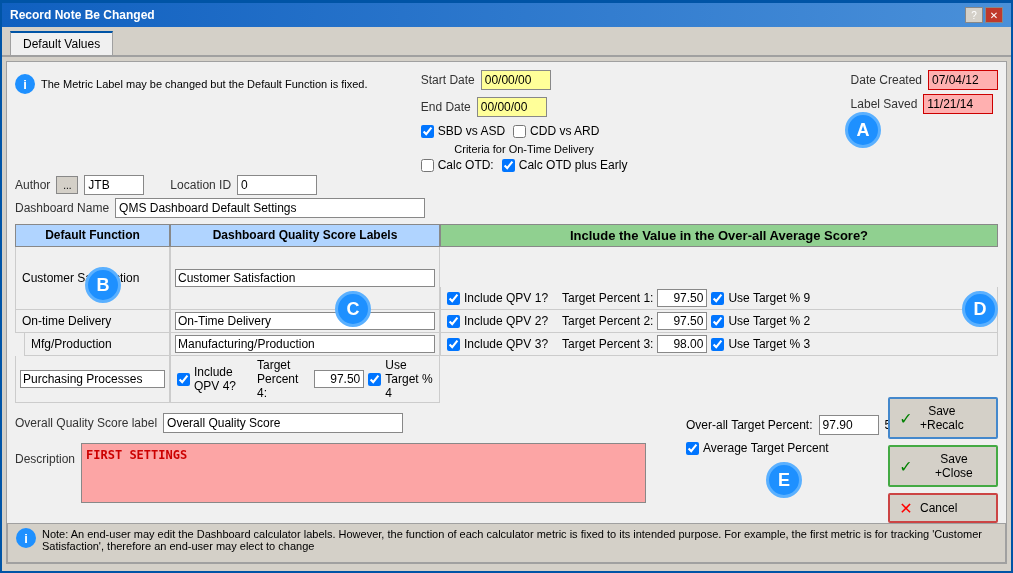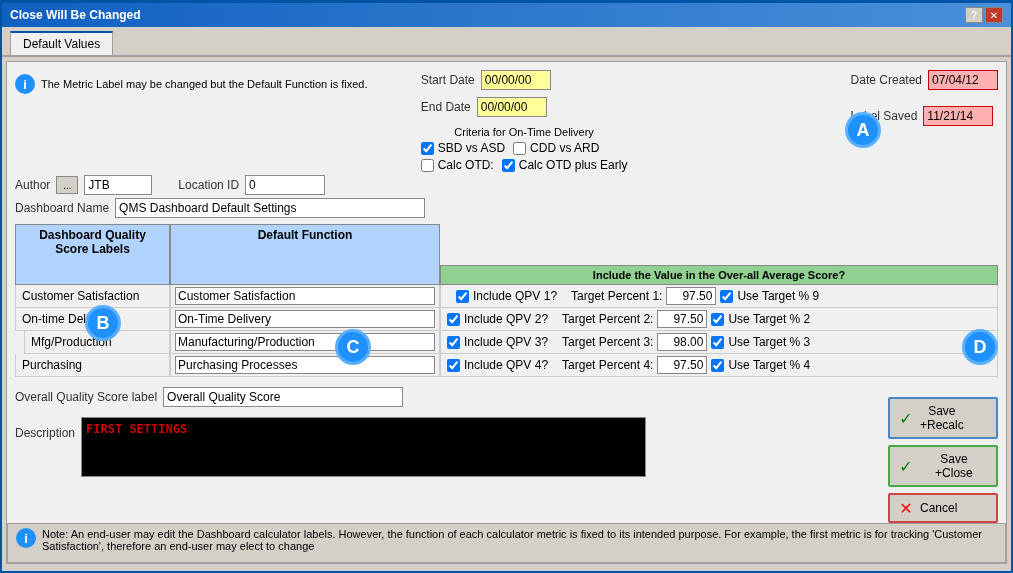--- a/index.html
+++ b/index.html
@@ -67,21 +67,21 @@
 
     .author-row { display: flex; align-items: center; gap: 6px; margin-top: 3px; }
     .small-btn { width: 22px; height: 18px; background: #d4d0c8; border: 1px solid #888; font-size: 10px; cursor: pointer; display: flex; align-items: center; justify-content: center; }
   </style>
 </head>
 <body>
 
 <div class="window">
 
   <div class="title-bar">
-    <span class="title-bar-text">Close Will Be Changed</span>
+    <span class="title-bar-text">Record Note Be Changed</span>
     <div class="title-bar-buttons">
       <div class="title-btn">?</div>
       <div class="title-btn close">✕</div>
     </div>
   </div>
 
   <div class="tab-bar">
     <div class="tab active">Default Values</div>
   </div>
 
@@ -97,86 +97,86 @@
 
       <div style="display:flex; flex-direction:column; gap:3px; margin-right: 170px;">
         <div class="form-row">
           <span class="label-text">Start Date</span>
           <input class="input-field input-yellow" style="width: 70px;" value="00/00/00">
         </div>
         <div class="form-row">
           <span class="label-text">End Date</span>
           <input class="input-field input-yellow" style="width: 70px;" value="00/00/00">
         </div>
+        <div style="display:flex; gap:8px; align-items:center;">
+          <div class="checkbox-row">
+              <input type="checkbox" checked="" style="">
+              <span>SBD vs ASD</span>
+            </div>
+          <div class="checkbox-row">
+              <input type="checkbox" style="">
+              <span>CDD vs ARD</span>
+            </div>
+        </div>
         <div style="font-size:11px; text-align:center; margin-top:2px;">Criteria for On-Time Delivery</div>
         <div style="display:flex; gap:8px; align-items:center;">
           <div class="checkbox-row">
-              <input type="checkbox" checked="" style="">
-              <span>SBD vs ASD</span>
-            </div>
-          <div class="checkbox-row">
-              <input type="checkbox" style="">
-              <span>CDD vs ARD</span>
-            </div>
-        </div>
-        <div style="display:flex; gap:8px; align-items:center;">
-          <div class="checkbox-row">
               <input type="checkbox" style="">
               <span>Calc OTD:</span>
             </div>
           <div class="checkbox-row">
               <input type="checkbox" checked="" style="">
               <span>Calc OTD plus Early</span>
             </div>
         </div>
       </div>
 
-      <div style="display:flex; flex-direction:column; gap:12px;">
+      <div style="display:flex; flex-direction:column; gap:0;">
         <div class="form-row">
           <span class="label-text">Date Created</span>
           <input class="input-field input-pink" style="width: 70px;" value="07/04/12">
         </div>
         <div class="form-row">
           <span class="label-text">Label Saved</span>
           <input class="input-field input-pink" style="width: 70px;" value="11/21/14">
         </div>
       </div>
 
       <div class="circle-label" style="position:absolute; right:125px; top:50px;">A</div>
     </div>
 
     <div class="author-row" style="margin-top:3px;">
       <span class="label-text">Author</span>
       <div class="small-btn">...</div>
-      <input class="input-field input-white" style="width: 68px;" value="JTB">
+      <input class="input-field input-white" style="width: 60px;" value="JTB">
       <span class="label-text" style="margin-left:20px;">Location ID</span>
       <input class="input-field input-white" style="width: 80px;" value="0">
     </div>
     <div class="form-row" style="margin-top:3px;">
       <span class="label-text">Dashboard Name</span>
       <input class="input-field input-white" style="width: 310px;" value="QMS Dashboard Default Settings">
     </div>
 
     <div style="margin-top:6px; display:grid; grid-template-columns:155px 270px 1fr; position:relative;">
+      <div class="th th-blue">Default Function</div>
       <div class="th th-blue">Dashboard Quality Score Labels</div>
-      <div class="th th-blue">Default Function</div>
-      <div class="th th-green" style="font-size:11px;margin-top:41px;">Include the Value in the Over-all Average Score?</div>
+      <div class="th th-green" style="font-size:13px;">Include the Value in the Over-all Average Score?</div>
     </div>
 
     <div style="position:relative;">
 
       <div style="display:grid; grid-template-columns:155px 270px 1fr;">
         <div class="td" style="border-left:1px solid #ccc; border-bottom:1px solid #ccc; min-height:22px; justify-content:space-between;">
           <span>Customer Satisfaction</span>
 
         </div>
         <div class="td td-input" style="border-left:1px solid #ccc; border-bottom:1px solid #ccc;">
           <input class="input-field input-white" style="width: 100%;" value="Customer Satisfaction">
         </div>
-        <div class="td" style="border-left:1px solid #ccc; border-right:1px solid #ccc; border-bottom:1px solid #ccc; padding:2px 15px;">
+        <div class="td" style="border-left:1px solid #ccc; border-right:1px solid #ccc; border-bottom:1px solid #ccc; padding:2px 6px;margin-top:40px;">
           <div class="qpv-row">
             <input type="checkbox" checked="" style="">
             <span>Include QPV 1?</span>
             <span style="margin-left:10px;">Target Percent 1:</span>
             <input class="target-val" value="97.50" style="">
             <input type="checkbox" checked="" style="">
             <span>Use Target % 9</span>
           </div>
         </div>
       </div>
@@ -213,23 +213,20 @@
             <span>Include QPV 3?</span>
             <span style="margin-left:10px;">Target Percent 3:</span>
             <input class="target-val" value="98.00" style="">
             <input type="checkbox" checked="" style="">
             <span>Use Target % 3</span>
           </div>
         </div>
       </div>
 
       <div style="display:grid; grid-template-columns:155px 270px 1fr;">
-        <div class="td" style="border-left:1px solid #ccc; border-bottom:1px solid #ccc; min-height:22px;">
-          <span>Purchasing</span>
-        </div>
         <div class="td td-input" style="border-left:1px solid #ccc; border-bottom:1px solid #ccc;">
           <input class="input-field input-white" style="width: 100%;" value="Purchasing Processes">
         </div>
         <div class="td" style="border-left:1px solid #ccc; border-right:1px solid #ccc; border-bottom:1px solid #ccc; padding:2px 6px;">
           <div class="qpv-row">
             <input type="checkbox" checked="" style="">
             <span>Include QPV 4?</span>
             <span style="margin-left:10px;">Target Percent 4:</span>
             <input class="target-val" value="97.50" style="">
             <input type="checkbox" checked="" style="">
@@ -248,25 +245,38 @@
 
     <div style="display:flex; gap:20px; align-items:flex-start; margin-top:6px;">
       <div style="display:flex; flex-direction:column; ">
         <div class="oqs-row">
           <span class="label-text">Overall Quality Score label</span>
           <input class="input-field input-white" style="width: 240px;" value="Overall Quality Score">
         </div>
         <div class="desc-section">
           <span class="label-text" style="margin-top:9px;">Description</span>
           <div style="display:flex; flex-direction:column; gap:0;">
-            <textarea class="desc-textarea" style="font-size: 12px; font-weight: bold; color: rgb(204, 0, 0); background: #000000; border: 1px solid rgb(136, 136, 136); width: 565px; height: 60px; resize: none; padding: 4px;">FIRST SETTINGS</textarea>
-          </div>
-        </div>
-      </div>
-
+            <textarea class="desc-textarea" style="font-size: 12px; font-weight: bold; color: rgb(204, 0, 0); background: #fca5a5; border: 1px solid rgb(136, 136, 136); width: 565px; height: 60px; resize: none; padding: 4px;">FIRST SETTINGS</textarea>
+          </div>
+        </div>
+      </div>
+
+      <div style="display:flex; flex-direction:column; gap:3px; margin-left:20px;">
+        <div class="overall-target-row">
+          <span style="font-size:12px;">Over-all Target Percent:</span>
+          <input class="input-field input-white" style="width: 60px;" value="97.90">
+          <span style="font-size:12px;">5</span>
+        </div>
+        <div class="avg-target-row">
+          <input type="checkbox" checked="" style="">
+          <span style="font-size:12px;">Average Target Percent</span>
+        </div>
+
+        <div class="circle-label" style="margin-top:4px; margin-left:80px;">E</div>
+      </div>
     </div>
 
     <div class="action-buttons">
       <button class="btn btn-save">
         <span class="btn-icon" style="color:green; font-size:16px;">✓</span>
         <span>Save<br>+Recalc</span>
       </button>
       <button class="btn btn-save-close">
         <span class="btn-icon" style="color:green; font-size:16px;">✓</span>
         <span>Save +Close</span>

